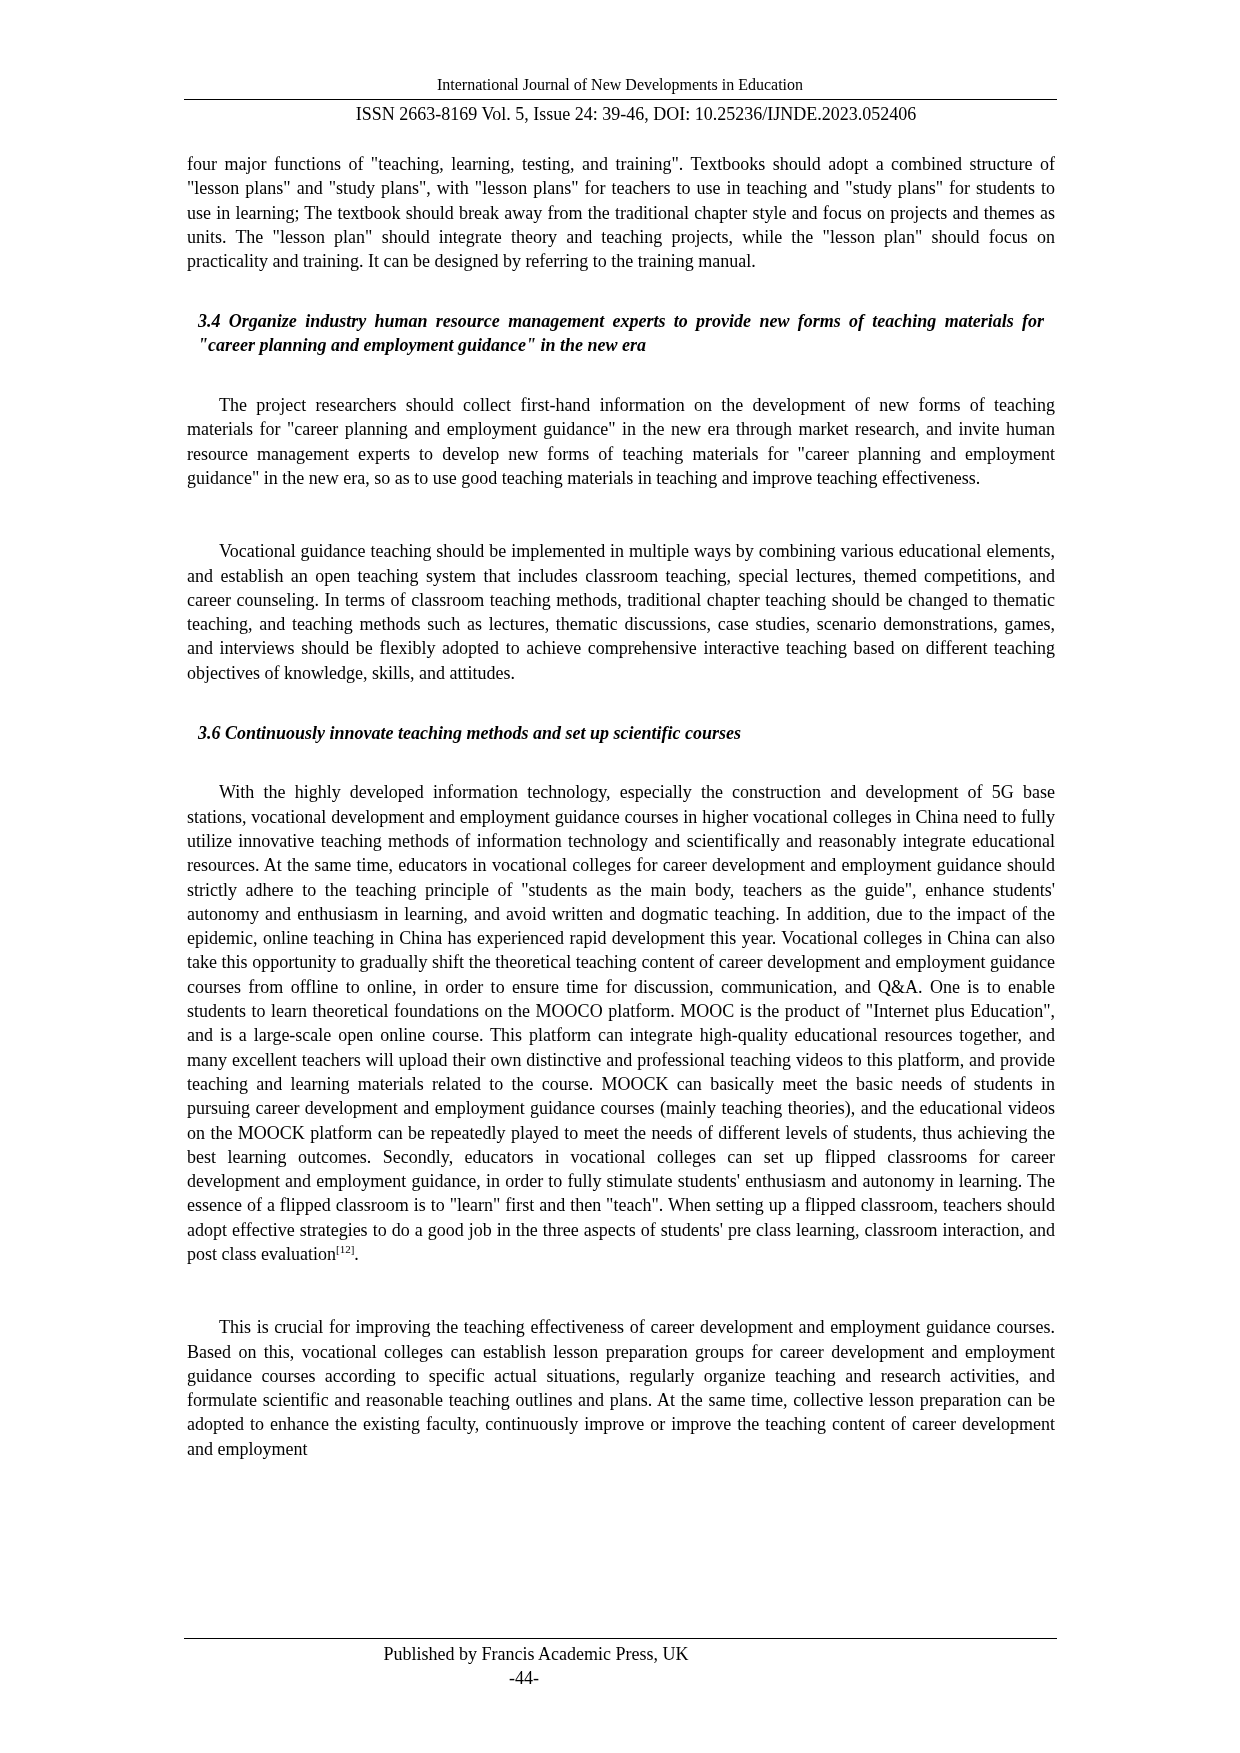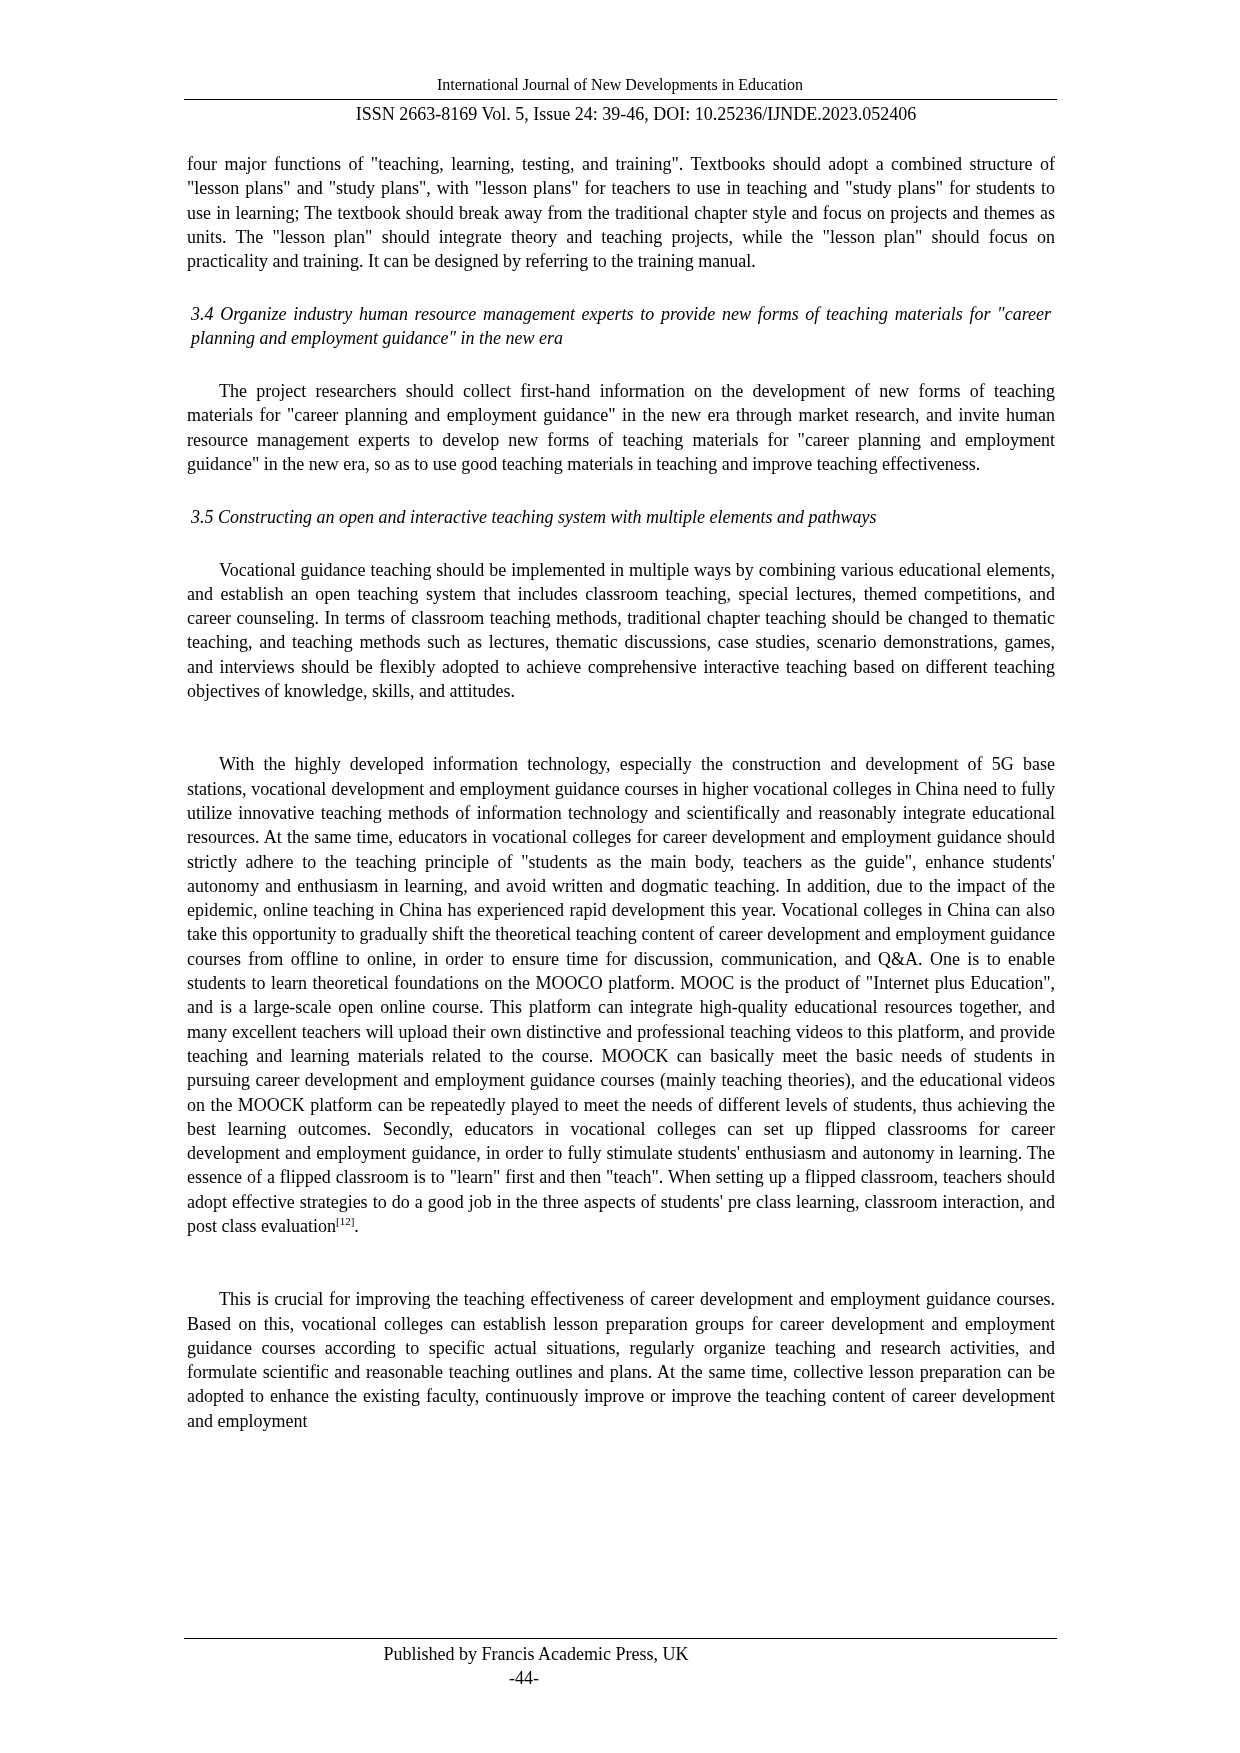--- a/index.html
+++ b/index.html
@@ -4,21 +4,21 @@
 <style>
   html, body { margin: 0; padding: 0; background: #ffffff; }
   body { width: 1240px; height: 1753px; position: relative; overflow: hidden; color: #000; }
   .page { position: absolute; left: 0; top: 0; width: 1240px; height: 1753px; font-family: "Liberation Serif", serif; }
   .header-title { position: absolute; left: 0; width: 1240px; top: 75px; text-align: center; font-size: 16px; line-height: 20px; }
   .header-rule { position: absolute; left: 184px; width: 873px; top: 99px; height: 0; border-top: 1.5px solid #000; }
   .header-issn { position: absolute; left: 0; width: 1240px; top: 104px; text-align: center; font-size: 18px; line-height: 20px; margin-left: 16px; }
   .body { position: absolute; left: 187px; width: 868px; top: 152px; font-size: 18px; line-height: 24.3px; }
   p { margin: 0; text-align: justify; }
   p.indent { text-indent: 32px; }
-  h3 { margin: 4px; font-style: italic; font-weight: normal; font-size: 18px; line-height: 24.3px; text-align: justify; }
+  h3 { margin: 11px; font-style: italic; font-weight: bold; font-size: 18px; line-height: 24.3px; text-align: justify; }
   .gap { height: 24.5px; }
   sup { font-size: 11px; line-height: 0; vertical-align: 7px; }
   .footer-rule { position: absolute; left: 184px; width: 873px; top: 1638px; height: 0; border-top: 1px solid #000; }
   .footer-pub { position: absolute; left: 0; width: 1072px; top: 1644px; text-align: center; font-size: 18px; line-height: 20px; }
   .footer-page { position: absolute; left: 0; width: 1048px; top: 1668px; text-align: center; font-size: 18px; line-height: 20px; }
 </style>
 </head>
 <body>
 
 <div class="page">
@@ -29,25 +29,25 @@
 
   <div class="body">
     <p>four major functions of "teaching, learning, testing, and training". Textbooks should adopt a combined structure of "lesson plans" and "study plans", with "lesson plans" for teachers to use in teaching and "study plans" for students to use in learning; The textbook should break away from the traditional chapter style and focus on projects and themes as units. The "lesson plan" should integrate theory and teaching projects, while the "lesson plan" should focus on practicality and training. It can be designed by referring to the training manual.</p>
     <div class="gap"></div>
 
     <h3>3.4 Organize industry human resource management experts to provide new forms of teaching materials for "career planning and employment guidance" in the new era</h3>
     <div class="gap"></div>
     <p class="indent">The project researchers should collect first-hand information on the development of new forms of teaching materials for "career planning and employment guidance" in the new era through market research, and invite human resource management experts to develop new forms of teaching materials for "career planning and employment guidance" in the new era, so as to use good teaching materials in teaching and improve teaching effectiveness.</p>
     <div class="gap"></div>
 
-    <h3>3.5 Constructing an open and interactive teaching system with multiple elements and pathways</h3>
     <div class="gap"></div>
     <p class="indent">Vocational guidance teaching should be implemented in multiple ways by combining various educational elements, and establish an open teaching system that includes classroom teaching, special lectures, themed competitions, and career counseling. In terms of classroom teaching methods, traditional chapter teaching should be changed to thematic teaching, and teaching methods such as lectures, thematic discussions, case studies, scenario demonstrations, games, and interviews should be flexibly adopted to achieve comprehensive interactive teaching based on different teaching objectives of knowledge, skills, and attitudes.</p>
     <div class="gap"></div>
 
+    <h3>3.6 Continuously innovate teaching methods and set up scientific courses</h3>
     <div class="gap"></div>
     <p class="indent"><span>With the highly developed information technology, especially the construction and development of 5G base stations, vocational development and employment guidance courses in higher vocational colleges in China need to fully utilize innovative teaching methods of information technology and scientifically and reasonably integrate educational resources. At the same time, educators in vocational colleges for career development and employment guidance should strictly adhere to the teaching principle of "students as the main body, teachers as the guide", enhance students' autonomy and enthusiasm in learning, and avoid written and dogmatic teaching. In addition, due to the impact of the epidemic, online teaching in China has experienced rapid development this year. Vocational colleges in China can also take this opportunity to gradually shift the theoretical teaching content of career development and employment guidance courses from offline to online, in order to ensure time for discussion, communication, and Q&amp;A. One is to enable students to learn theoretical foundations on the MOOCO platform. MOOC is the product of "Internet plus Education", and is a large-scale open online course. This platform can integrate high-quality educational resources together, and many excellent teachers will upload their own distinctive and professional teaching videos to this platform, and provide teaching and learning materials related to the course. MOOCK can basically meet the basic needs of students in pursuing career development and employment guidance courses (mainly teaching theories), and the educational videos on the MOOCK platform can be repeatedly played to meet the needs of different levels of students, thus achieving the best learning outcomes. Secondly, educators in vocational colleges can set up flipped classrooms for career development and employment guidance, in order to fully stimulate students' enthusiasm and autonomy in learning. The essence of a flipped classroom is to "learn" first and then "teach". When setting up a flipped classroom, teachers should adopt effective strategies to do a good job in the three aspects of students' pre class learning, classroom interaction, and post class evaluation</span><sup>[12]</sup><span>.</span></p>
     <div class="gap"></div>
 
     <div class="gap"></div>
     <p class="indent">This is crucial for improving the teaching effectiveness of career development and employment guidance courses. Based on this, vocational colleges can establish lesson preparation groups for career development and employment guidance courses according to specific actual situations, regularly organize teaching and research activities, and formulate scientific and reasonable teaching outlines and plans. At the same time, collective lesson preparation can be adopted to enhance the existing faculty, continuously improve or improve the teaching content of career development and employment</p>
   </div>
 
   <div class="footer-rule"></div>
   <div class="footer-pub">Published by Francis Academic Press, UK</div>

